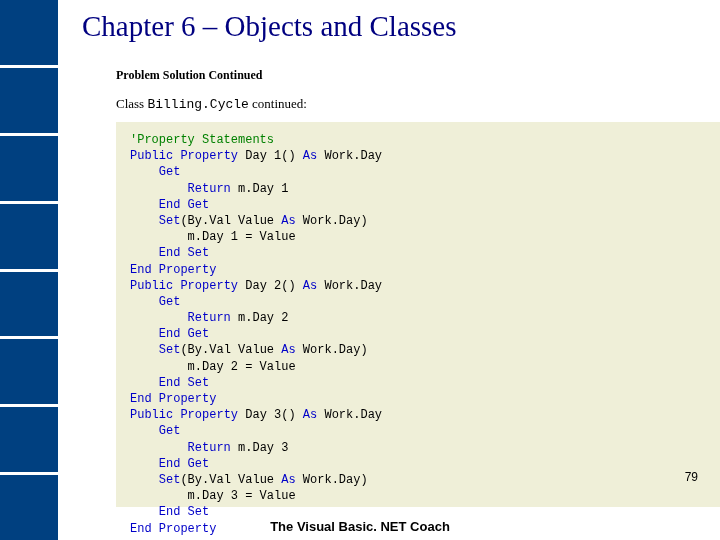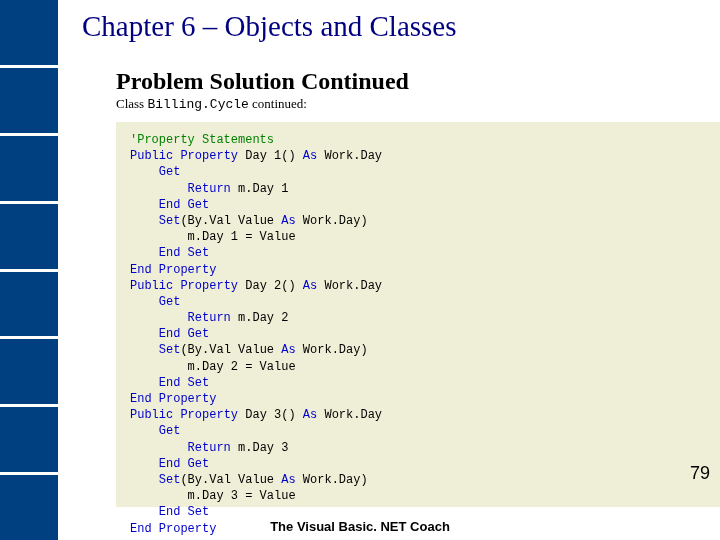--- a/index.html
+++ b/index.html
@@ -39,21 +39,21 @@
     left: 82px;
     top: 10px;
     font-size: 29px;
     color: #000080;
     font-family: 'Times New Roman', serif;
   }
   .subtitle {
     position: absolute;
     left: 116px;
     top: 68px;
-    font-size: 24px;
+    font-size: 12px;
     font-weight: bold;
     color: #000;
     font-family: 'Times New Roman', serif;
   }
   .classline {
     position: absolute;
     left: 116px;
     top: 96px;
     font-size: 13px;
     color: #000;
@@ -84,24 +84,24 @@
     bottom: 6px;
     width: 720px;
     text-align: center;
     font-family: Arial, sans-serif;
     font-size: 13px;
     font-weight: bold;
     color: #000;
   }
   .pagenum {
     position: absolute;
-    right: 10px;
+    right: 22px;
     bottom: 56px;
     font-family: Arial, sans-serif;
-    font-size: 18px;
+    font-size: 12px;
     color: #000;
   }
 </style>
 </head>
 <body>
 
 <div class="topbar"></div>
 
 <div class="sidebar">
   <div class="sidebar-block"></div>

